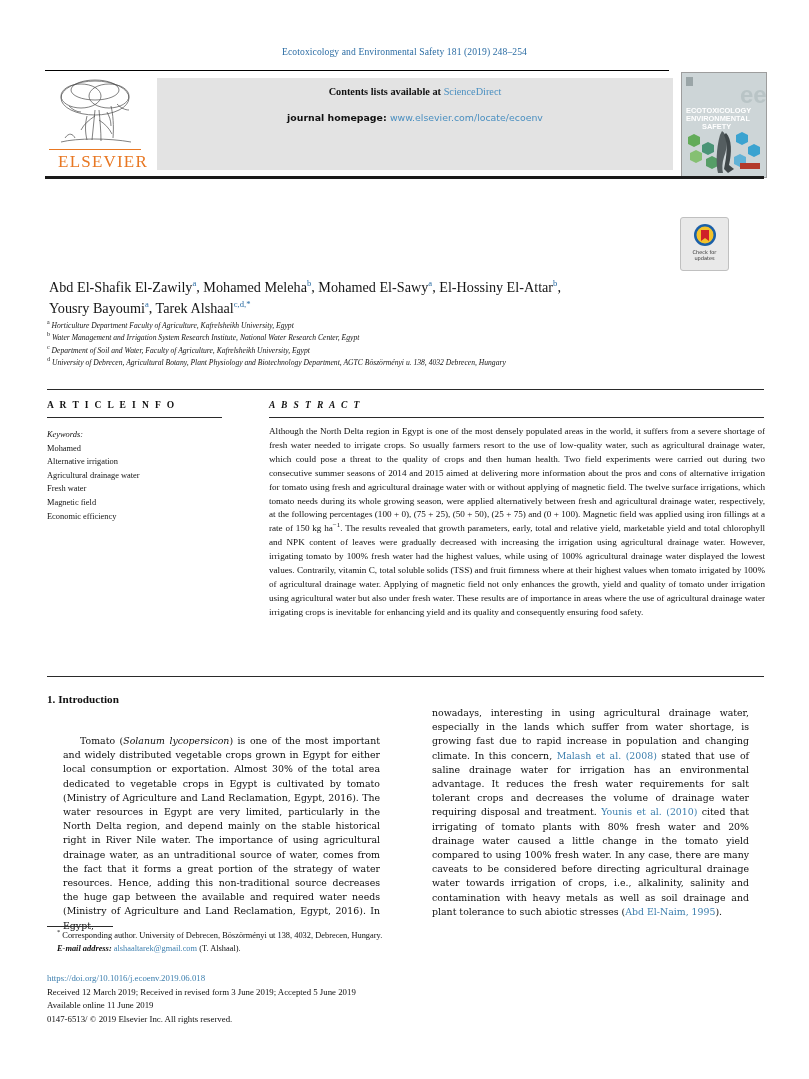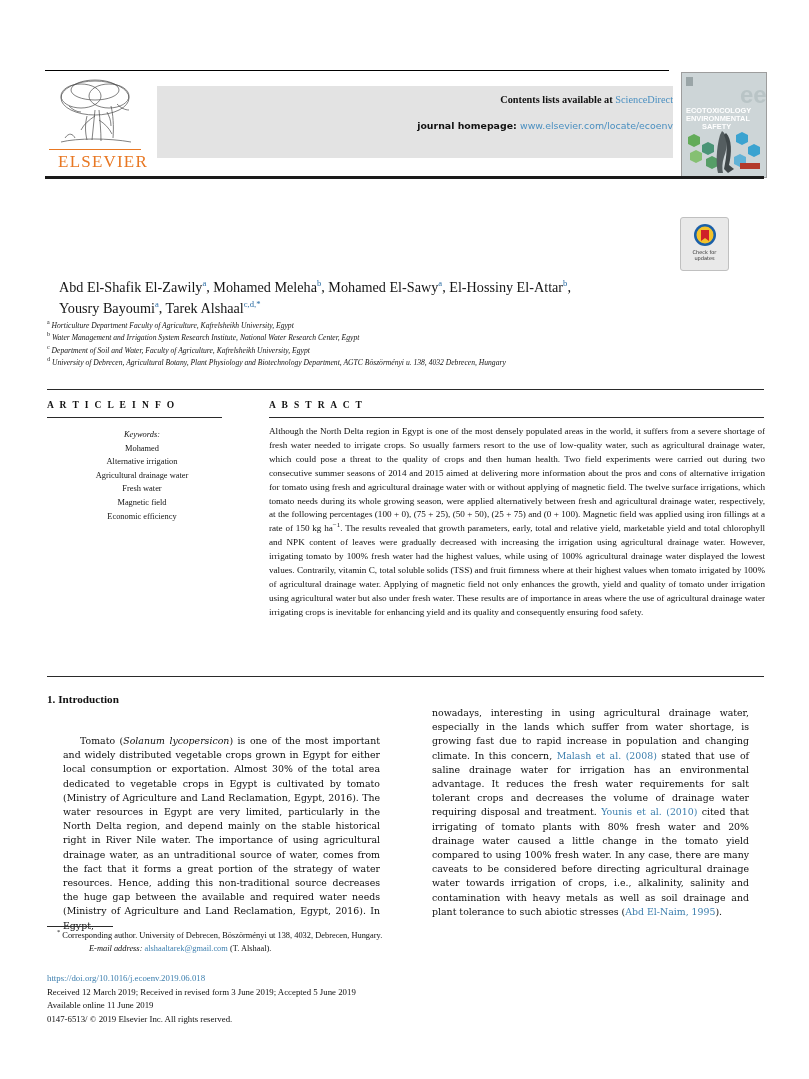--- a/index.html
+++ b/index.html
@@ -79,25 +79,25 @@
     left: 2px;
     top: 75px;
     width: 92px;
     height: 1px;
     background: #e87722;
   }
 
   .masthead-center {
     position: absolute;
     left: 112px;
-    top: 16px;
+    top: 8px;
     width: 516px;
-    height: 72px;
+    height: 92px;
     background: #e3e3e3;
-    text-align: right;
+    text-align: center;
   }
   .contents-line {
     margin-top: 8px;
     font-size: 10.3px;
     font-weight: bold;
     color: #111;
   }
   .contents-line .sd-link {
     color: #4a8fc0;
     font-weight: normal;
@@ -163,21 +163,21 @@
   .crossmark-text {
     font-family: "DejaVu Sans", "Liberation Sans", sans-serif;
     font-size: 5px;
     line-height: 1.25;
     color: #2c2c2c;
     margin-top: 2px;
   }
 
   .authors {
     position: absolute;
-    left: 59px;
+    left: 49px;
     top: 277px;
     width: 640px;
     font-size: 14.2px;
     line-height: 1.5;
     color: #151515;
   }
   .authors sup {
     font-size: 8.6px;
     color: #2b6ca3;
     vertical-align: super;
@@ -216,31 +216,30 @@
 
   .heading-caps {
     position: absolute;
     font-family: "Liberation Serif", serif;
     font-size: 9.5px;
     font-weight: bold;
     letter-spacing: 1.9px;
     color: #111;
   }
   .head-info { left: 47px; top: 400px; }
-  .head-abs  { left: 269px; top: 400px; }
+  .head-abs  { left: 269px; top: 400px; font-style: italic; }
 
   .keywords {
     position: absolute;
     left: 47px;
     top: 428px;
     width: 190px;
     font-size: 8.4px;
     line-height: 1.62;
     color: #121212;
-    text-align: center;
   }
   .keywords .kw-label { font-style: italic; }
 
   .abstract {
     position: absolute;
     left: 269px;
     top: 425px;
     width: 496px;
     font-size: 9.15px;
     line-height: 1.52;
@@ -287,40 +286,41 @@
   .footnote {
     position: absolute;
     left: 47px;
     top: 930px;
     width: 380px;
     font-size: 8.4px;
     line-height: 1.52;
     color: #0f0f0f;
   }
   .footnote .star { vertical-align: super; font-size: 6.5px; line-height: 0; }
-  .footnote .fn-email-label { font-style: italic; font-weight: normal; margin-left: 32px; }
+  .footnote .fn-email-label { font-style: italic; font-weight: bold; }
   .footnote .mail-link { color: #3d7fae; }
   .footnote-indent { padding-left: 10px; }
 
   .pubinfo {
     position: absolute;
     left: 47px;
     top: 972px;
     width: 430px;
     font-size: 8.8px;
     line-height: 1.56;
     color: #0f0f0f;
   }
   .pubinfo .doi { color: #3d7fae; }
 </style>
 </head>
 <body>
 
 <div class="page">
 
+  <div class="running-head">Ecotoxicology and Environmental Safety 181 (2019) 248–254</div>
 
   <div class="masthead">
     <div class="masthead-rule-top"></div>
 
     <div class="elsevier-logo">
       <div class="elsevier-tree">
         <svg viewBox="0 0 88 72" width="88" height="72" aria-hidden="true">
           <g stroke="#4a4a4a" stroke-width="0.7" fill="none">
             <ellipse cx="44" cy="22" rx="34" ry="17"></ellipse>
             <ellipse cx="30" cy="20" rx="20" ry="12"></ellipse>

